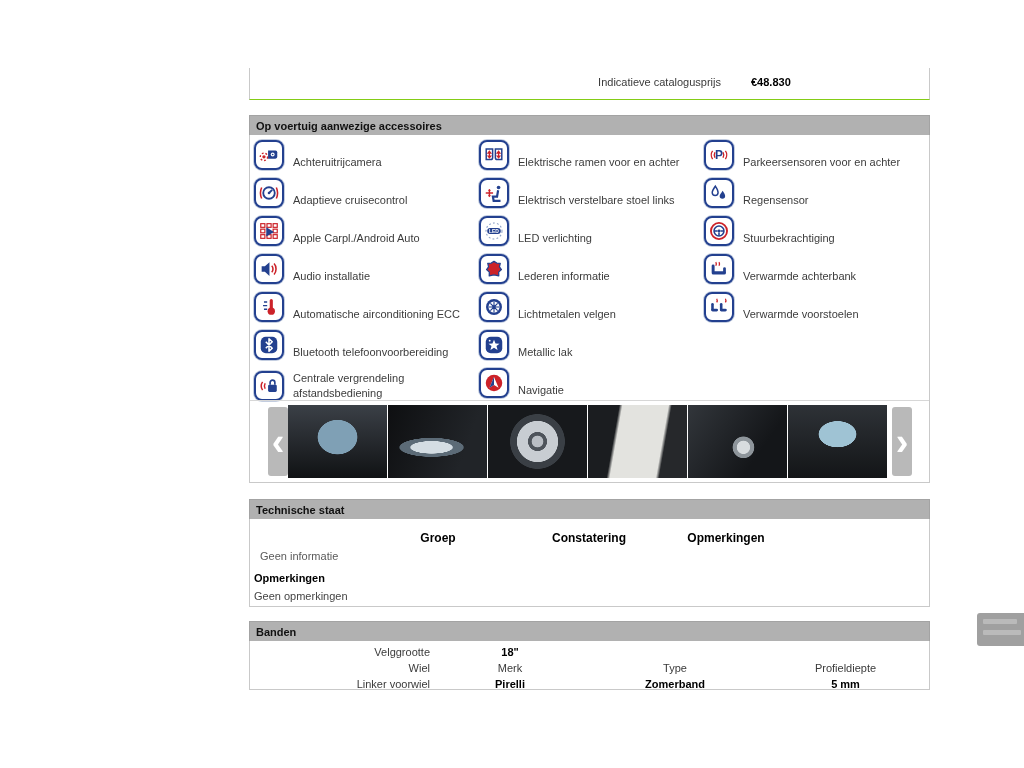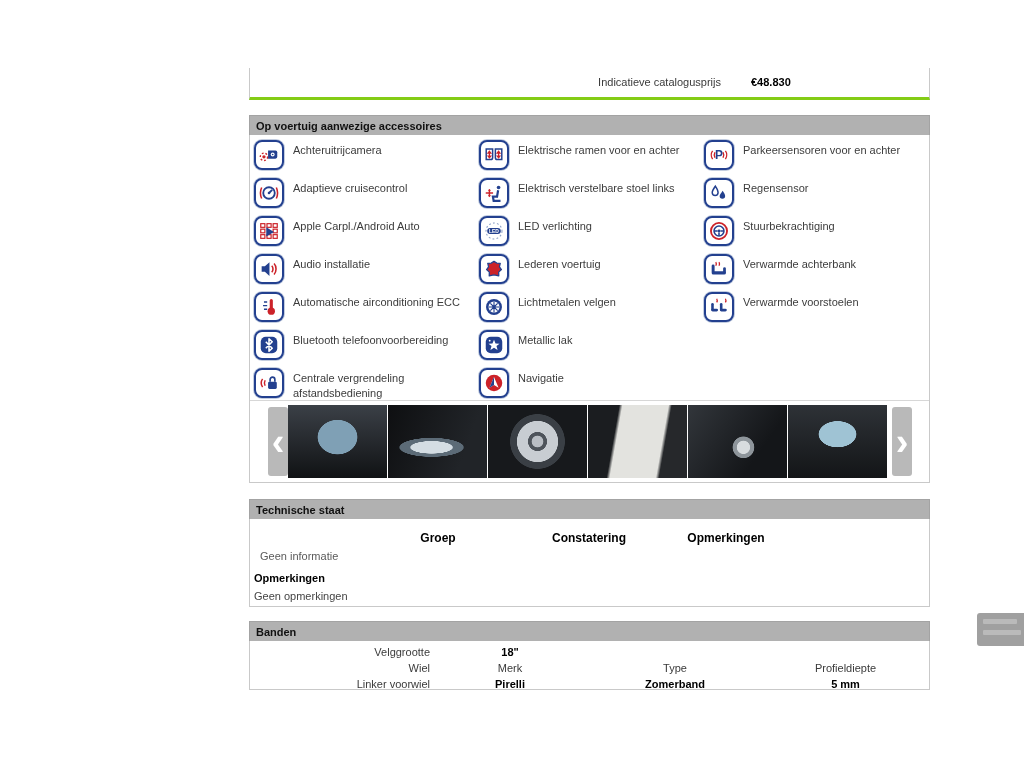--- a/index.html
+++ b/index.html
@@ -3,30 +3,30 @@
 <meta charset="utf-8">
 <style>
   html,body{margin:0;padding:0;width:1024px;height:768px;background:#fff;overflow:hidden;
     font-family:"Liberation Sans",sans-serif;-webkit-font-smoothing:antialiased;}
   .page{position:relative;width:1024px;height:768px;}
   .box{background:#fff;border:1px solid #c9c9c9;box-sizing:border-box;}
   .secbar{height:34px;line-height:20px;background:#b1b1b1;color:#111;font-size:11px;
     font-weight:bold;padding:0 6px;box-sizing:border-box;border:1px solid #a3a3a3;border-bottom:none;}
   
   .price-strip{position:absolute;top:68px;left:249px;width:681px;height:32px;background:#fff;
-    border-left:1px solid #c9c9c9;border-right:1px solid #c9c9c9;border-bottom:3px solid #84cc16;box-sizing:border-box;}
+    border-left:1px solid #c9c9c9;border-right:1px solid #c9c9c9;border-bottom:1px solid #84cc16;box-sizing:border-box;}
   .price-label{position:absolute;top:8px;right:208px;font-size:11px;color:#3a3a3a;}
   .price-value{position:absolute;top:8px;left:501px;font-size:11px;font-weight:bold;color:#000;text-align:center;}
   
   .acc-bar{position:absolute;top:115px;left:249px;width:681px;}
   .acc-box{position:absolute;top:135px;left:249px;width:681px;height:348px;border-top:none;}
   .acc-grid{position:absolute;top:0;left:0;right:0;height:265px;}
   .acc-col{position:absolute;top:0;width:222px;}
   .acc-col.c0{left:4px}.acc-col.c1{left:229px}.acc-col.c2{left:454px}
-  .acc-item{position:absolute;left:0;display:flex;align-items:flex-start;}
+  .acc-item{position:absolute;left:0;display:flex;align-items:flex-end;}
   .acc-icon{width:26px;height:26px;border:2px solid #23408f;border-radius:8px;background:#fff;
     box-shadow:0 0 0 1px #c3cde0;display:flex;align-items:center;justify-content:center;flex:0 0 auto;}
   .acc-label{margin-left:9px;margin-top:3px;font-size:11px;line-height:15px;color:#3c3c3c;width:182px;}
   
   .carousel{position:absolute;left:0;right:0;top:265px;height:82px;border-top:1px solid #d7d7d7;}
   .car-arrow{position:absolute;top:6px;width:20px;height:69px;background:#b9b9b9;border-radius:3px;
     color:#fff;display:flex;align-items:center;justify-content:center;font-size:38px;font-weight:bold;
     cursor:pointer;user-select:none;line-height:1;}
   .car-arrow.left{left:18px}.car-arrow.right{right:17px}
   .thumbs{position:absolute;left:38px;top:4px;display:flex;}
@@ -204,21 +204,21 @@
               </svg>
           </span>
           <span class="acc-label">LED verlichting</span>
         </div>
         <div class="acc-item" style="top:119px">
           <span class="acc-icon">
             <svg width="22" height="22" viewBox="0 0 24 24">
                 <path d="M12 3.6 l3 2 3.8 .2 -.9 3.8 2.2 3 -3 2.8 .1 4 -5.2-1 -5.2 1 .1-4 -3-2.8 2.2-3 -.9-3.8 3.8-.2z" fill="#cc2229" stroke="#23408f" stroke-width="1.4" stroke-linejoin="round"></path>
               </svg>
           </span>
-          <span class="acc-label">Lederen voertuig</span>
+          <span class="acc-label">Lederen informatie</span>
         </div>
         <div class="acc-item" style="top:157px">
           <span class="acc-icon">
             <svg width="22" height="22" viewBox="0 0 24 24">
                 <circle cx="12" cy="12" r="8.7" fill="#23408f"></circle>
                 <circle cx="12" cy="12" r="6" fill="#fff"></circle>
                 <g stroke="#23408f" stroke-width="1.2">
                   <path d="M12 12 V6.3 M12 12 V17.7 M12 12 H6.3 M12 12 H17.7 M12 12 L8 8 M12 12 L16 16 M12 12 L8 16 M12 12 L16 8"></path>
                 </g>
                 <circle cx="12" cy="12" r="1.6" fill="#23408f"></circle>

